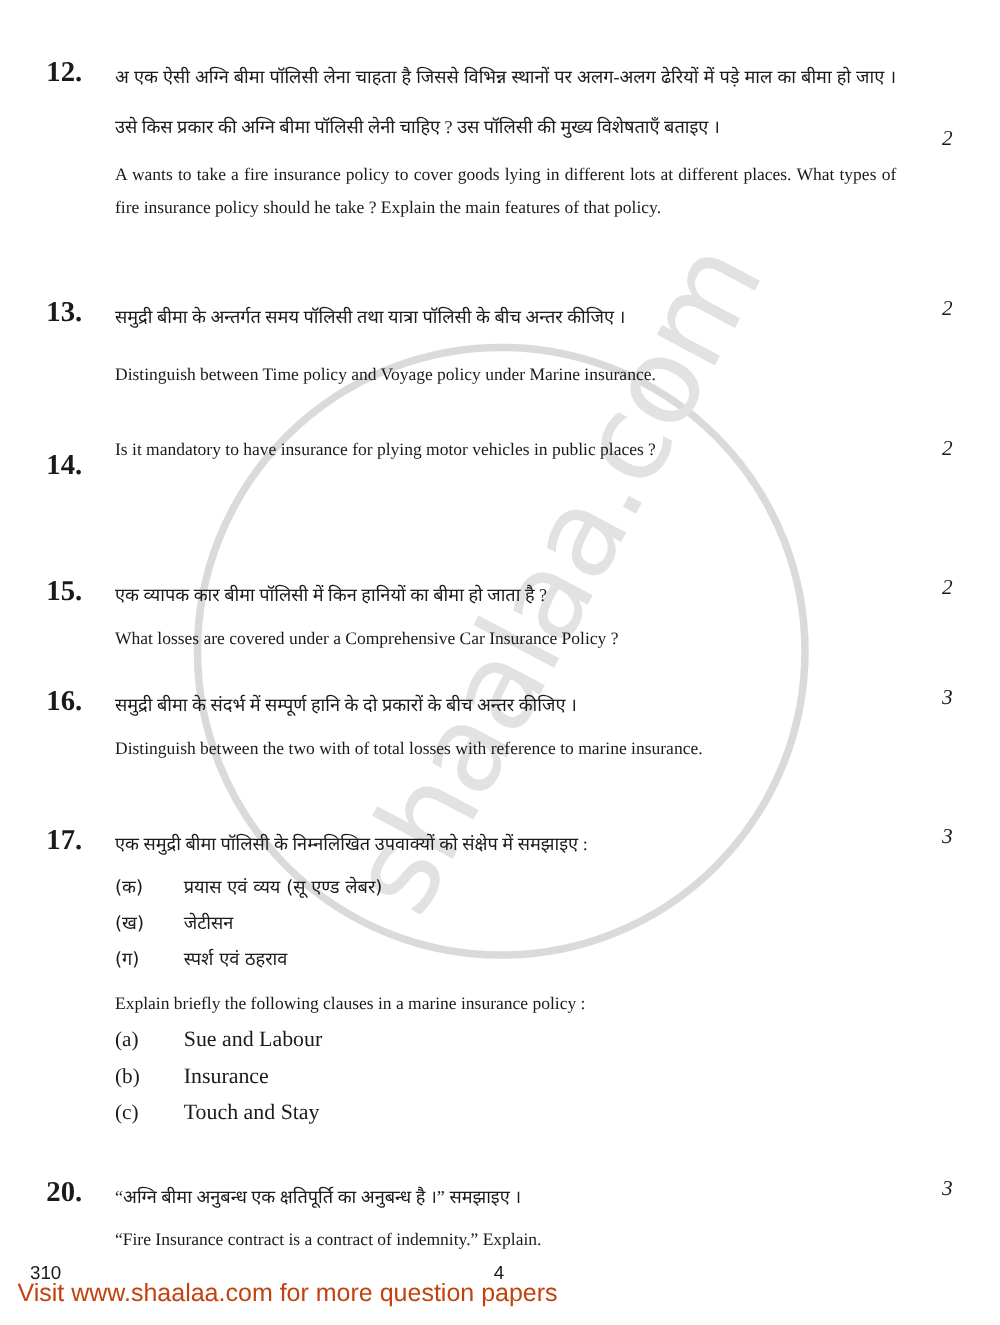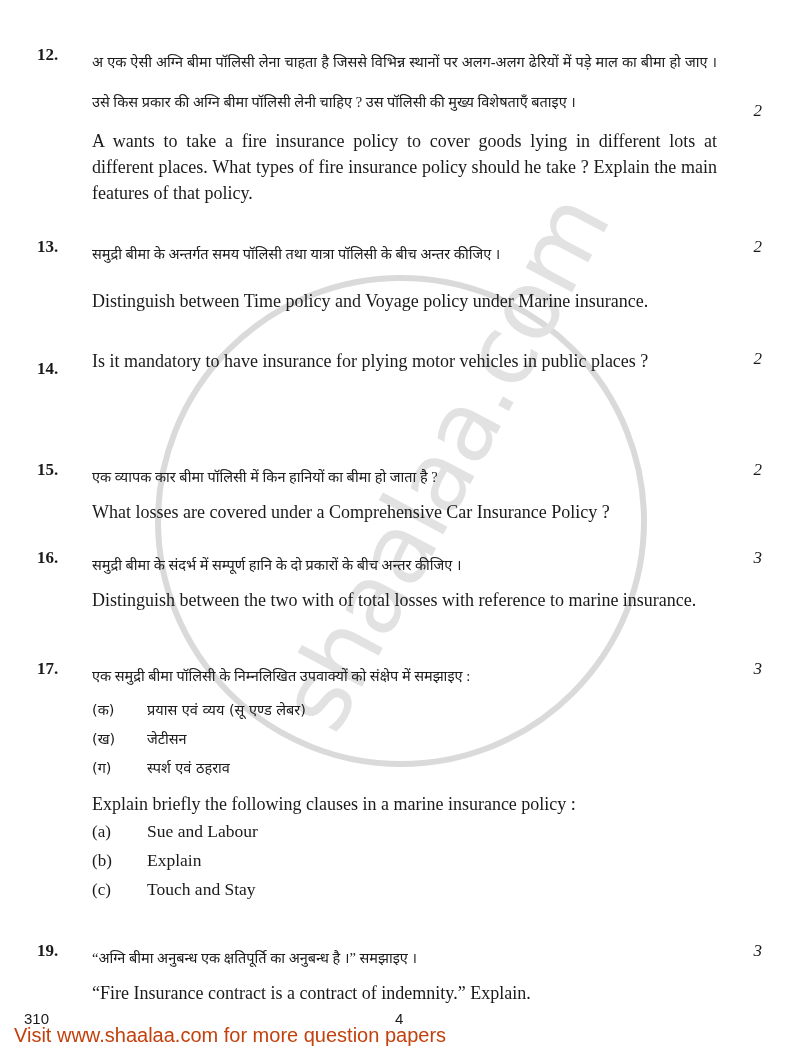--- a/index.html
+++ b/index.html
@@ -5,33 +5,33 @@
     html, body { margin: 0; padding: 0; }
     body {
       width: 800px; height: 1060px; position: relative; overflow: hidden;
       background: #ffffff; color: #1a1a1a;
       font-family: "DejaVu Serif", "Liberation Serif", serif;
     }
     .page { position: absolute; left: 0; top: 0; width: 800px; height: 1060px; }
     .q { position: absolute; left: 37px; width: 725px; }
     .qnum {
       position: absolute; left: 0; top: 0;
-      font-family: "Liberation Serif", serif; font-weight: bold; font-size: 17px;
+      font-family: "Liberation Serif", serif; font-weight: bold; font-size: 23px;
     }
     .marks {
       position: absolute; right: 0;
       font-family: "Liberation Serif", serif; font-style: italic; font-size: 17px;
     }
     .body { margin-left: 55px; width: 625px; }
     .hi {
       font-family: Liberation Serif, serif; font-size: 14.5px; line-height: 40px;
       text-align: justify; text-align-last: left;
     }
     .en {
-      font-family: "Liberation Serif", serif; font-size: 18px; line-height: 26px;
+      font-family: "Liberation Serif", serif; font-size: 14px; line-height: 26px;
       text-align: justify; margin-top: 6px;
     }
     .sub { display: flex; font-size: 17px; line-height: 29px; }
     .sub .lbl { width: 55px; flex: none; font-family: "Liberation Serif", serif; font-size: 17px; }
     .sub .txt { font-family: "Liberation Serif", serif; font-size: 17.5px; }
     .sub.hi-sub .lbl, .sub.hi-sub .txt { font-family: "DejaVu Sans", sans-serif; font-size: 14.5px; }
     .watermark {
       position: absolute; left: 155px; top: 275px; width: 480px; height: 480px;
       border: 6px solid #d6d6d6; border-radius: 50%; pointer-events: none; opacity: 0.9;
     }
@@ -114,31 +114,31 @@
         <span class="lbl">(ग)</span>
         <span class="txt">स्पर्श एवं ठहराव</span>
       </div>
       <div class="en" style="margin-top:8px; white-space:nowrap;">Explain briefly the following clauses in a marine insurance policy :</div>
       <div class="sub">
         <span class="lbl">(a)</span>
         <span class="txt">Sue and Labour</span>
       </div>
       <div class="sub">
         <span class="lbl">(b)</span>
-        <span class="txt">Explain</span>
+        <span class="txt">Insurance</span>
       </div>
       <div class="sub">
         <span class="lbl">(c)</span>
         <span class="txt">Touch and Stay</span>
       </div>
     </div>
   </div>
 
   <div class="q" style="top:938px;">
-    <span class="qnum" style="top:3px;">19.</span>
+    <span class="qnum" style="top:3px;">20.</span>
     <span class="marks" style="top:3px;">3</span>
     <div class="body">
       <div class="hi">“अग्नि बीमा अनुबन्ध एक क्षतिपूर्ति का अनुबन्ध है ।” समझाइए ।</div>
       <div class="en" style="margin-top:2px; white-space:nowrap;">“Fire Insurance contract is a contract of indemnity.” Explain.</div>
     </div>
   </div>
 
   <div class="footer-code">310</div>
   <div class="footer-page">4</div>
   <div class="footer-link">Visit www.shaalaa.com for more question papers</div>

